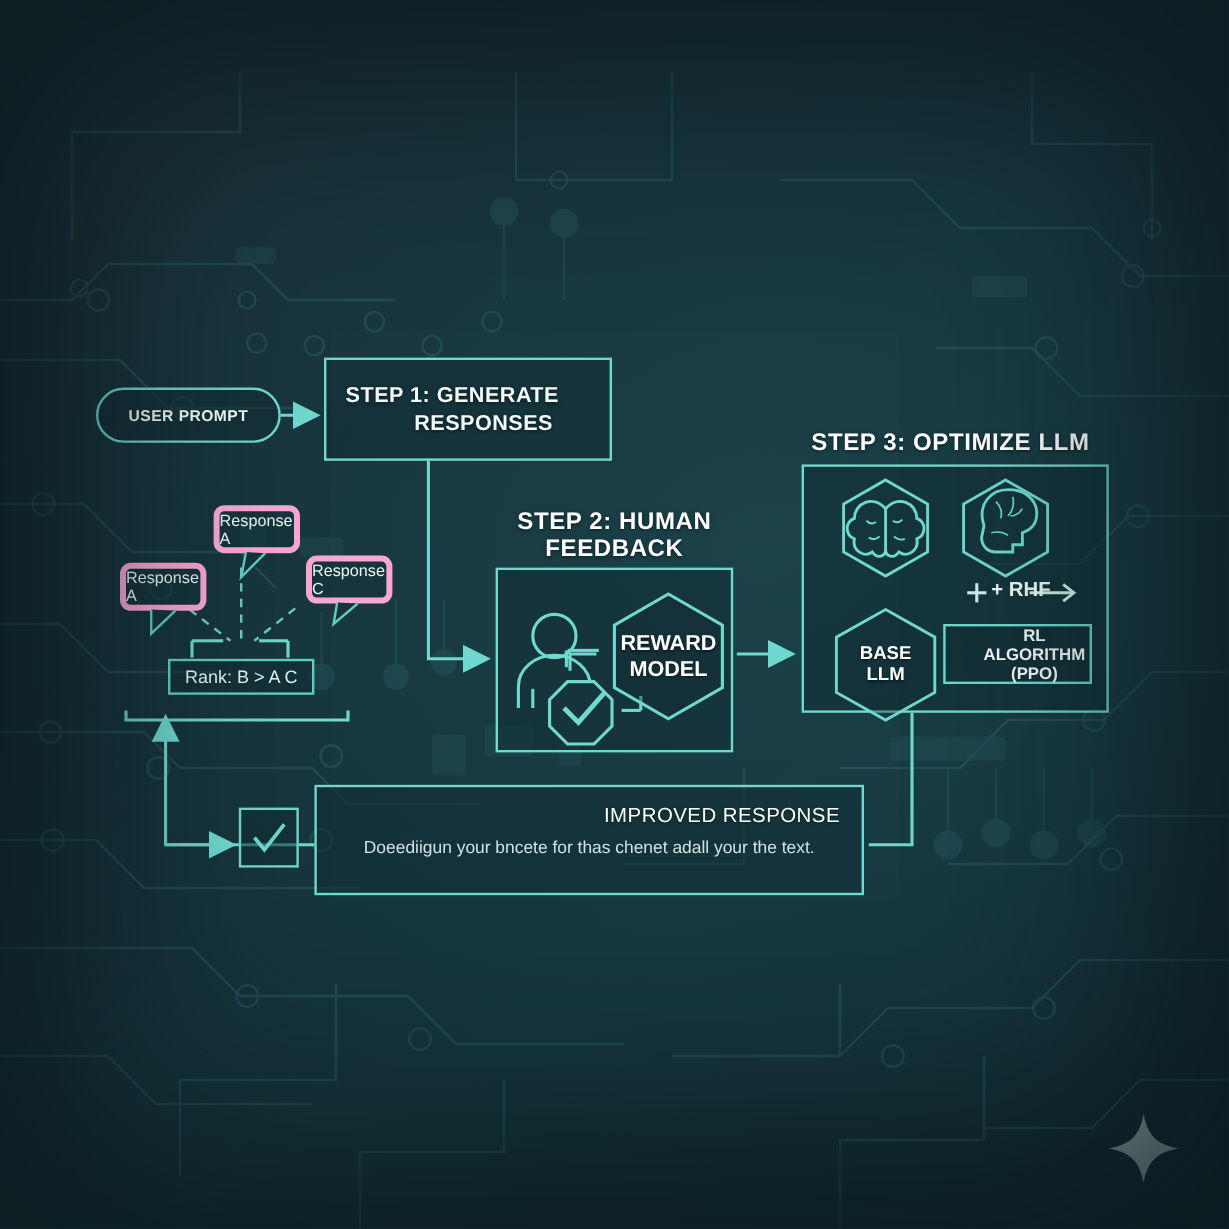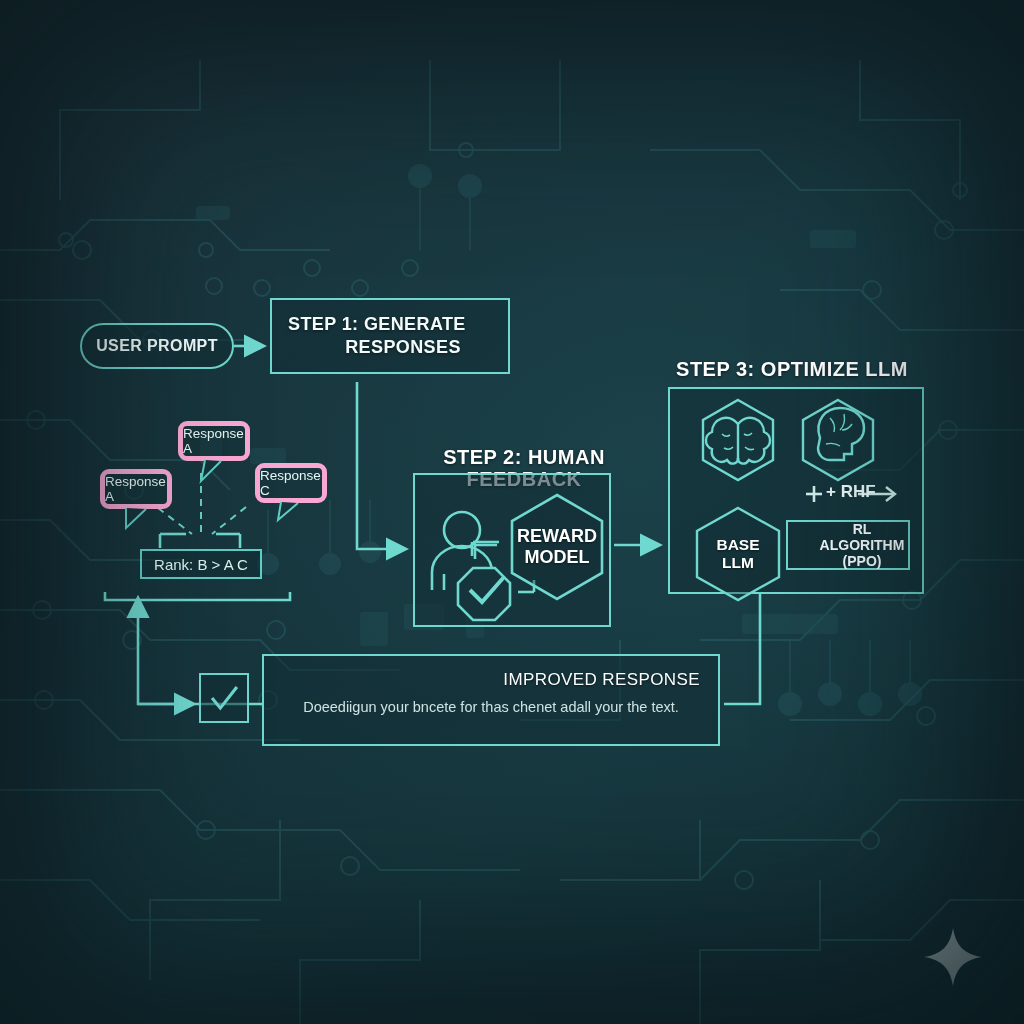--- a/index.html
+++ b/index.html
@@ -178,25 +178,25 @@
       <path d="M216 534 H240"></path>
     </g>
 
     <g stroke="#6fd8cf" stroke-width="2" fill="none" stroke-dasharray="7 6" opacity=".95">
       <line x1="201" y1="473" x2="201" y2="532"></line>
       <line x1="158" y1="508" x2="192" y2="534"></line>
       <line x1="246" y1="507" x2="212" y2="534"></line>
     </g>
   </svg>
 
-  <div class="node pill cap" style="left:80px;top:323px;width:154px;height:46px;font-size:16px;">
+  <div class="node pill cap" style="left:80px;top:323px;width:154px;height:46px;font-size:13px;">
     <span>USER PROMPT</span>
   </div>
 
-  <div class="node" style="left:270px;top:298px;width:240px;height:76px;flex-direction:column;align-items:stretch;justify-content:center;">
+  <div class="node" style="left:270px;top:298px;width:240px;height:86px;flex-direction:column;align-items:stretch;justify-content:center;">
     <div class="cap" style="font-size:18px;text-align:left;padding-left:16px;text-shadow:0 1px 3px rgba(0,0,0,.5);">STEP 1: GENERATE</div>
     <div class="cap" style="font-size:18px;text-align:center;padding-left:26px;margin-top:2px;text-shadow:0 1px 3px rgba(0,0,0,.5);">RESPONSES</div>
   </div>
 
   <div class="bubble" style="left:100px;top:469px;width:72px;height:40px;">
     <span>Response A</span>
   </div>
   <div class="bubble" style="left:178px;top:421px;width:72px;height:40px;">
     <span>Response A</span>
   </div>
@@ -209,21 +209,21 @@
       <path d="M126 508 L126 528 L146 509"></path>
       <path d="M205 460 L201 481 L221 461"></path>
       <path d="M281 502 L278 520 L298 503"></path>
     </g>
   </svg>
 
   <div class="node" style="left:140px;top:549px;width:122px;height:30px;border-color:#5fcfc6;font-size:15px;color:#dff6f3;">
     <span>Rank: B &gt; A C</span>
   </div>
 
-  <div class="steplabel" style="left:424px;top:424px;width:200px;margin-top:22px;">
+  <div class="steplabel" style="left:412px;top:424px;width:200px;">
     <div>STEP 2: HUMAN</div>
     <div>FEEDBACK</div>
   </div>
   <div class="node" style="left:413px;top:473px;width:198px;height:154px;"></div>
 
   <svg class="svg-layer" viewBox="0 0 1024 1024">
 
     <g stroke="#6fd8cf" stroke-width="2.6" fill="none">
       <circle cx="462" cy="530" r="18"></circle>
       <path d="M432 590 v-18 a30 26 0 0 1 60 0 v18"></path>

